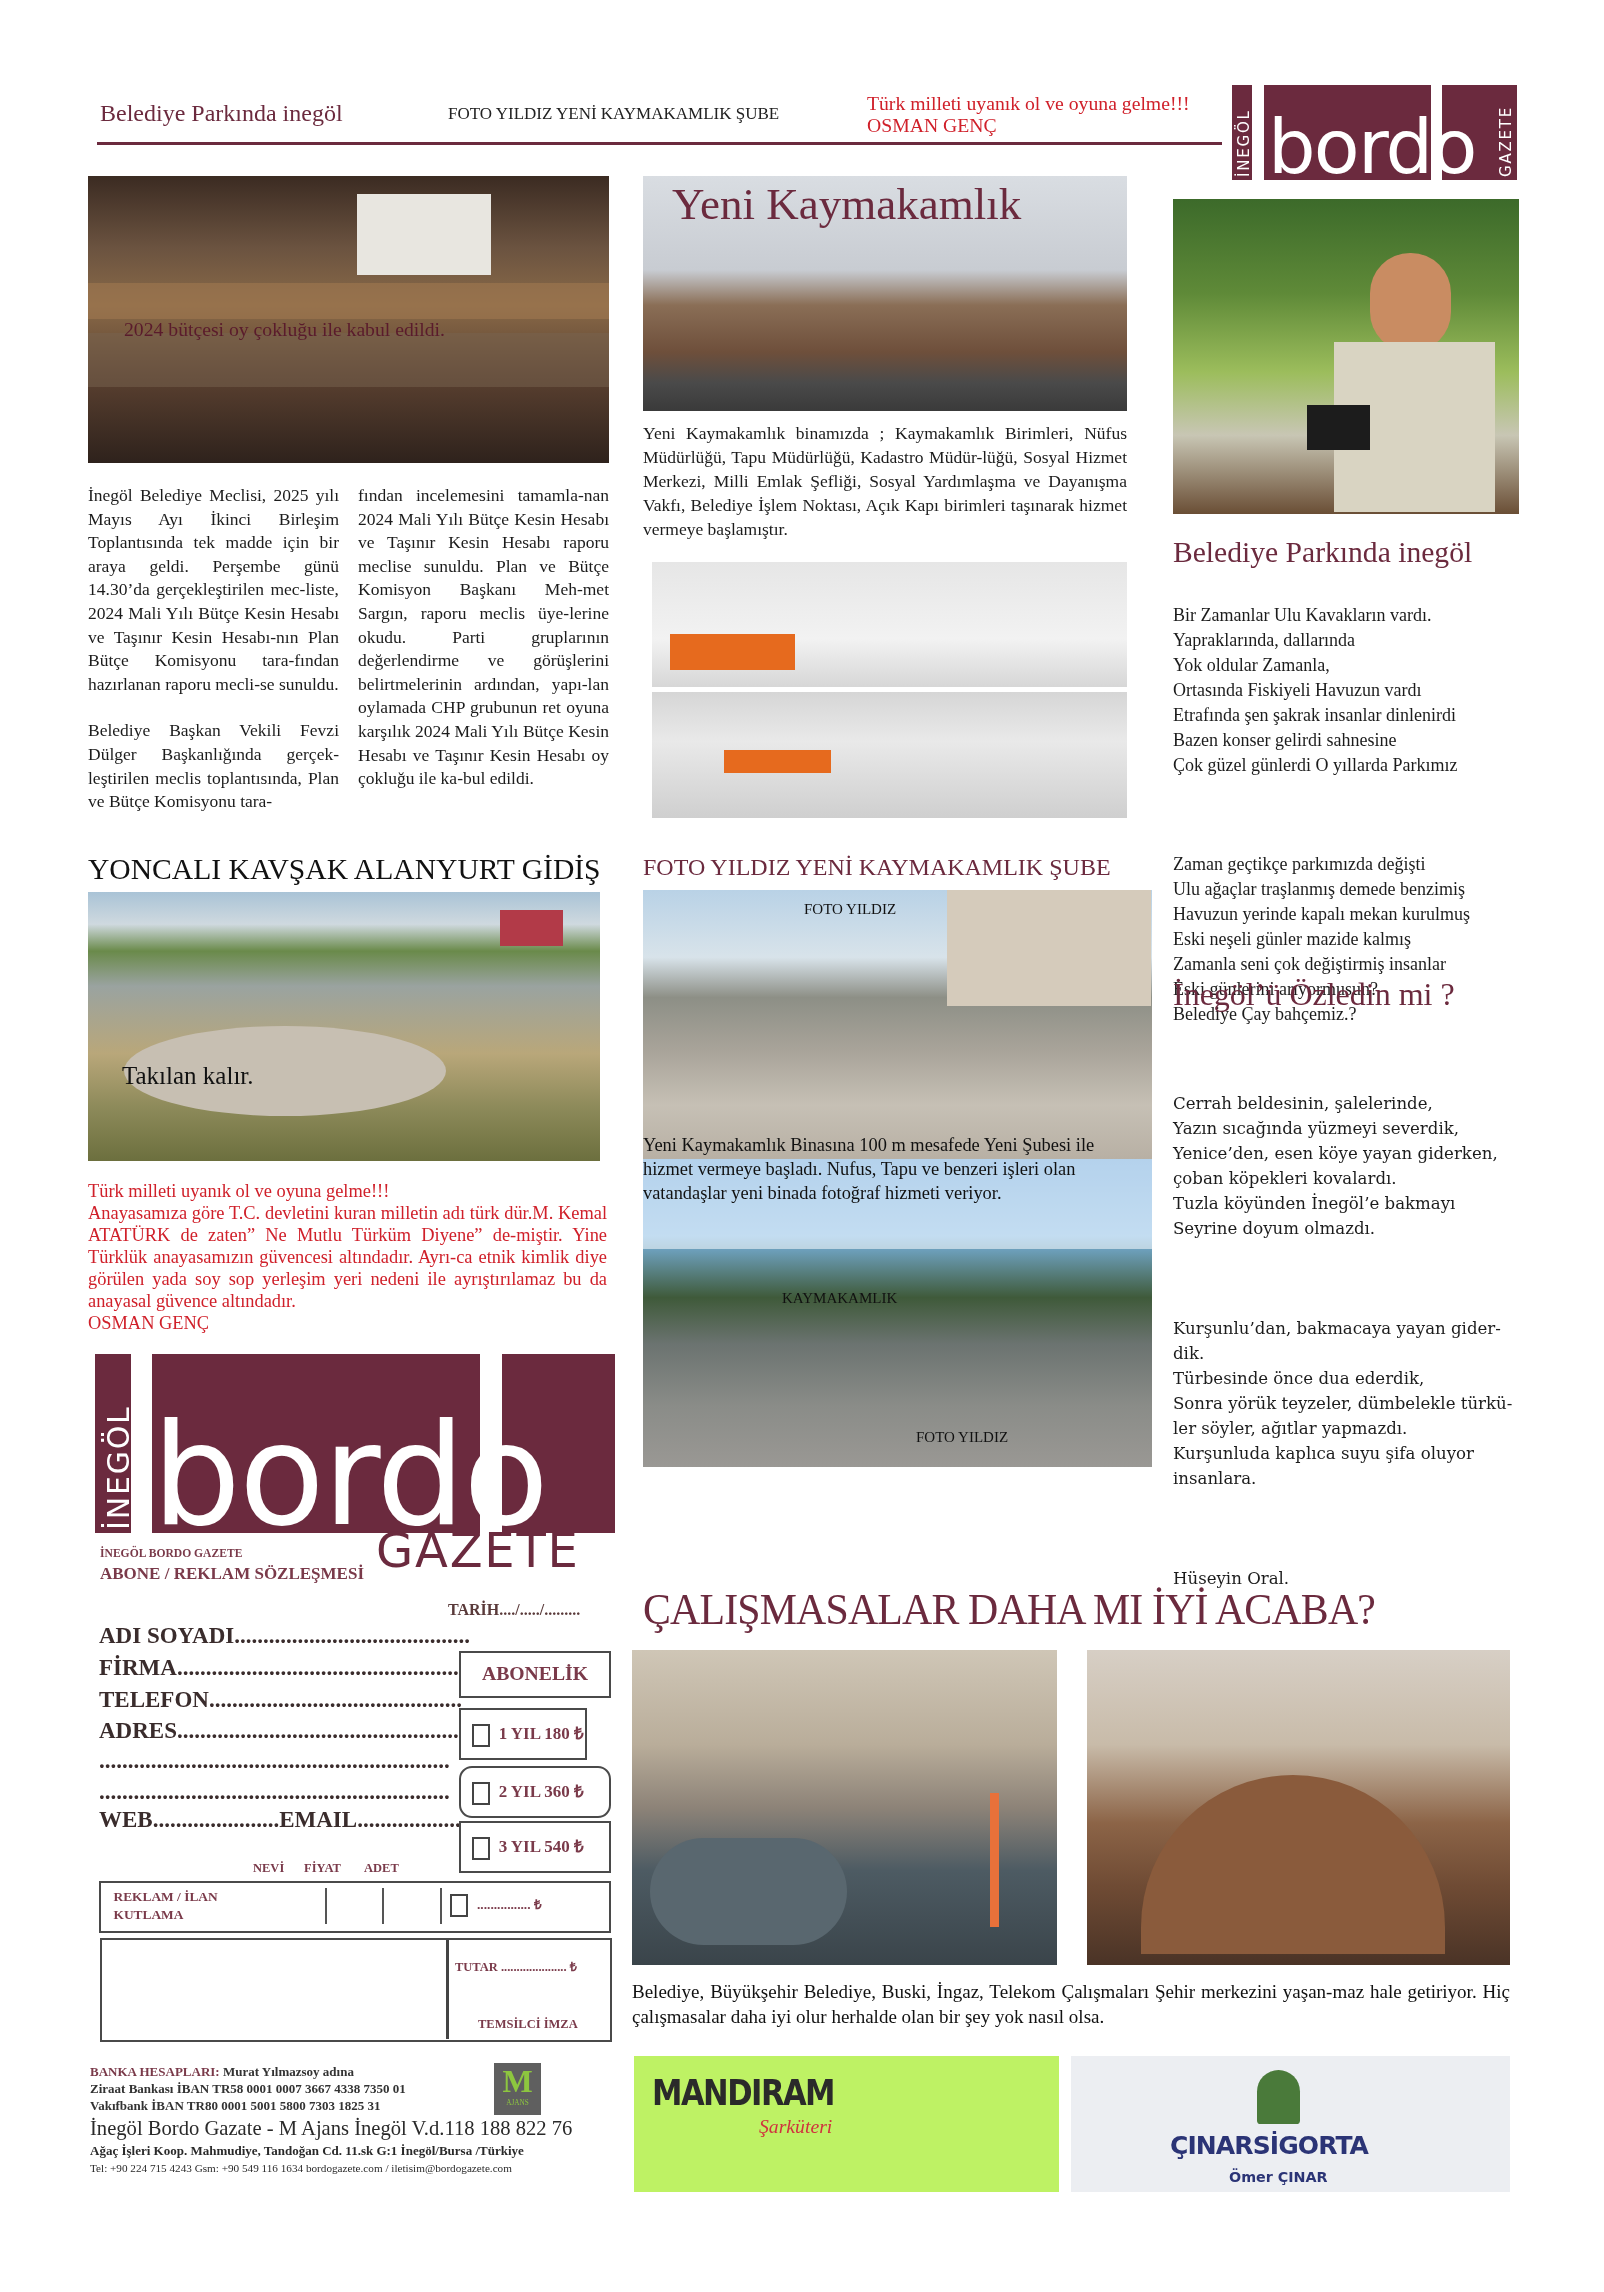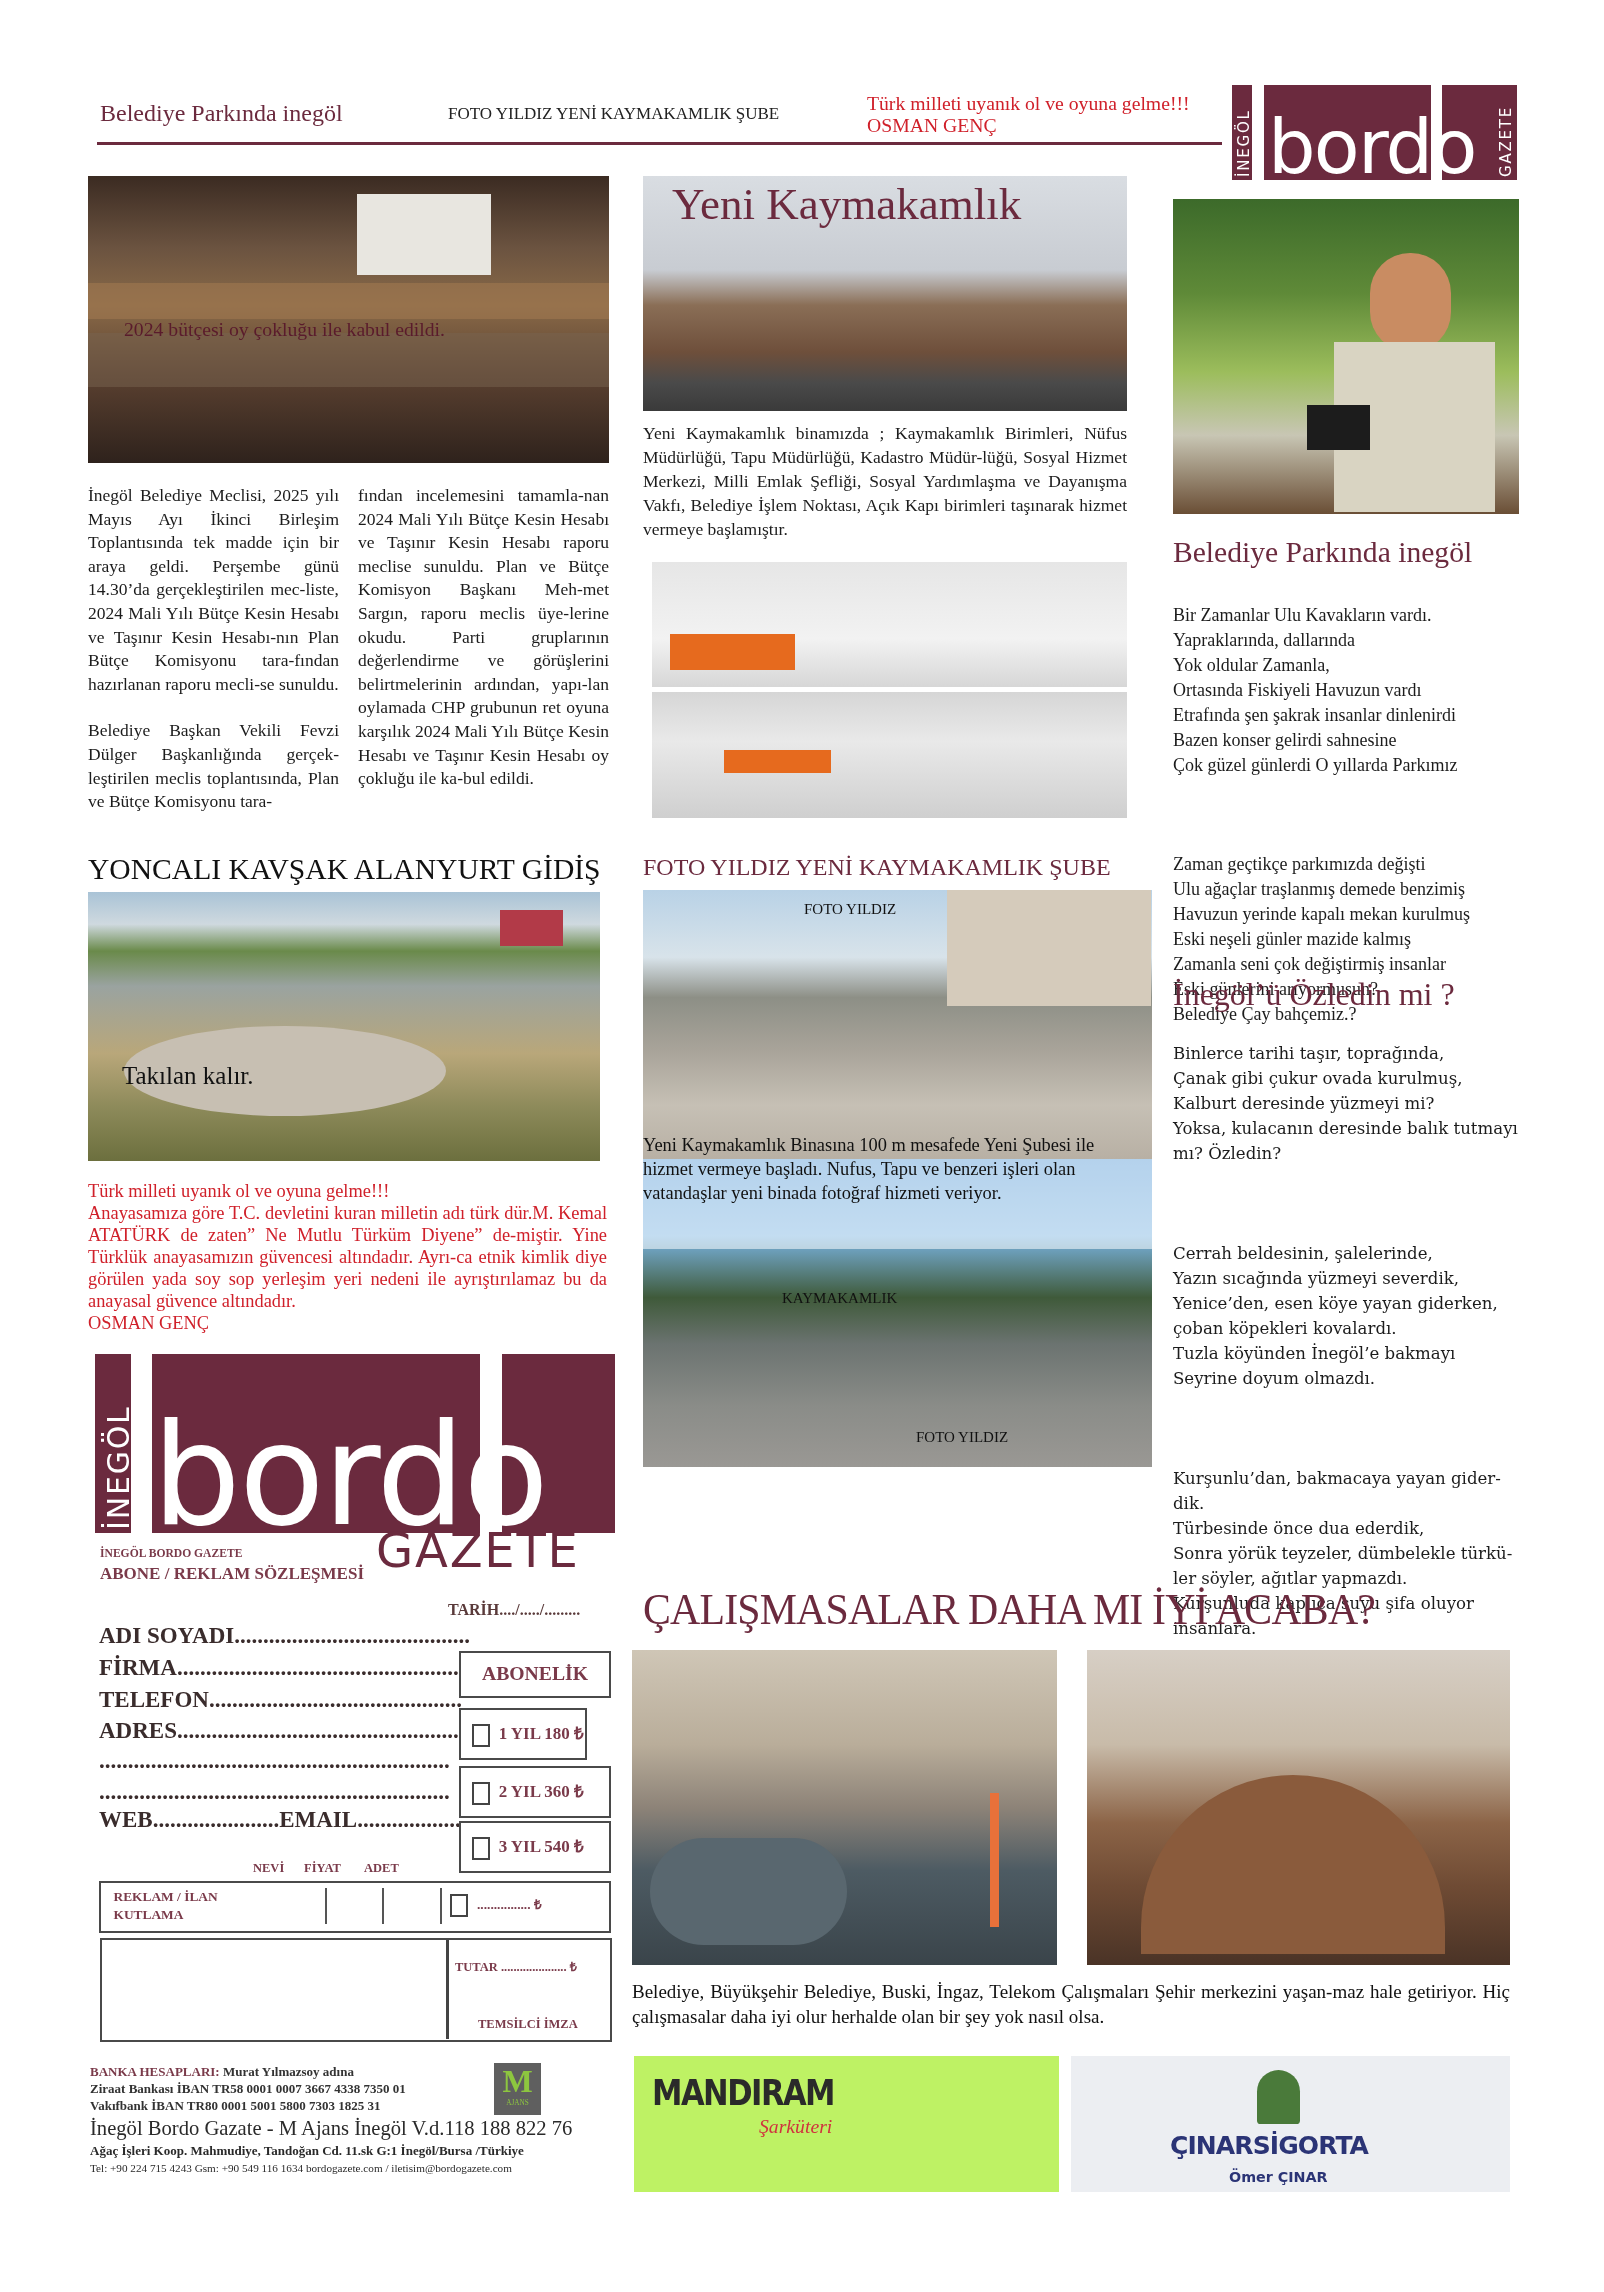--- a/index.html
+++ b/index.html
@@ -104,24 +104,20 @@
 Ulu ağaçlar traşlanmış demede benzimiş
 Havuzun yerinde kapalı mekan kurulmuş
 Eski neşeli günler mazide kalmış
 Zamanla seni çok değiştirmiş insanlar
 Eski günlerini arıyormusun?
 Belediye Çay bahçemiz.?</div>
 </div>
 
 <div class="abs section-h" style="left:1173px; top:976px; font-size:32px;">İnegöl’ü Özledin mi ?</div>
 <div class="abs poem" style="left:1173px; top:1016px; width:349px; font-family:'DejaVu Serif', serif; font-size:16.6px; line-height:25px;">
-  <div>Binlerce tarihi taşır, toprağında,
-Çanak gibi çukur ovada kurulmuş,
-Kalburt deresinde yüzmeyi mi?
-Yoksa, kulacanın deresinde balık tutmayı mı? Özledin?</div>
   <div style="height:25px;"></div>
   <div>Cerrah beldesinin, şalelerinde,
 Yazın sıcağında yüzmeyi severdik,
 Yenice’den, esen köye yayan giderken,
 çoban köpekleri kovalardı.
 Tuzla köyünden İnegöl’e bakmayı
 Seyrine doyum olmazdı.</div>
   <div style="height:25px;"></div>
   <div>Kurşunlu’dan, bakmacaya yayan gider-dik.
 Türbesinde önce dua ederdik,
@@ -175,21 +171,21 @@
 <div class="form-line" style="left:99px; top:1748px;">.............................................................</div>
 <div class="form-line" style="left:99px; top:1779px;">.............................................................</div>
 <div class="form-line" style="left:99px; top:1807px;">WEB......................EMAIL......................</div>
 
 <div class="boxed" style="left:459px; top:1651px; width:152px; height:47px; text-align:center; padding-top:9px;">
   <span class="form-bordo" style="font-size:19.7px;">ABONELİK</span>
 </div>
 <div class="boxed" style="left:459px; top:1708px; width:128px; height:52px; padding:10.7px 0 0 10.7px;">
   <span class="chk"></span><span class="form-bordo" style="font-size:17px;">1 YIL 180 ₺</span>
 </div>
-<div class="boxed" style="left:459px; top:1766px; width:152px; height:52px; padding:10.7px 0 0 10.7px;">
+<div class="boxed" style="left:459px; top:1766px; width:152px; height:52px; padding:10.7px 0 0 10.7px;border-radius:13px;">
   <span class="chk"></span><span class="form-bordo" style="font-size:17px;">2 YIL 360 ₺</span>
 </div>
 <div class="boxed" style="left:459px; top:1821px; width:152px; height:52px; padding:10.7px 0 0 10.7px;">
   <span class="chk"></span><span class="form-bordo" style="font-size:17px;">3 YIL 540 ₺</span>
 </div>
 
 <div class="abs form-bordo" style="left:253px; top:1861px; font-size:12.5px;">NEVİ</div>
 <div class="abs form-bordo" style="left:304px; top:1861px; font-size:12.5px;">FİYAT</div>
 <div class="abs form-bordo" style="left:364px; top:1861px; font-size:12.5px;">ADET</div>
 

